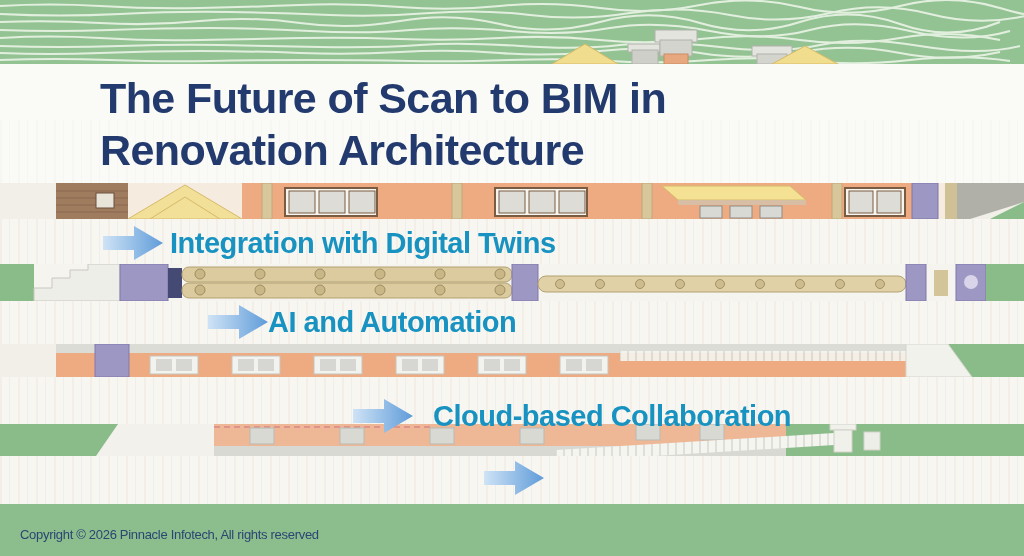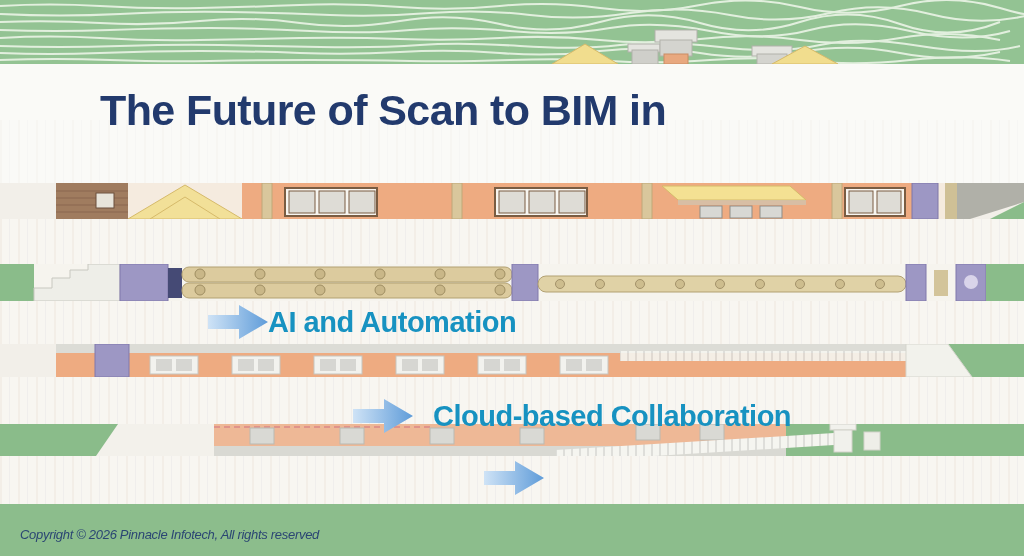--- a/index.html
+++ b/index.html
@@ -15,37 +15,37 @@
   .canvas{
     position:relative;width:1024px;height:556px;overflow:hidden;
     font-family:"Liberation Sans","DejaVu Sans",sans-serif;
     background:#f2efe9;
   }
   .canvas *{box-sizing:border-box;}
   .top-band{position:absolute;left:0;top:0;width:1024px;height:64px;background:var(--top-green);}
   .footer-band{position:absolute;left:0;top:504px;width:1024px;height:52px;background:var(--bottom-green);}
   .bg{position:absolute;left:0;top:0;width:1024px;height:556px;pointer-events:none;}
   .page-title{
-    position:absolute;left:100px;top:84px;width:760px;
+    position:absolute;left:100px;top:72px;width:760px;
     color:var(--title-navy);font-size:43px;font-weight:700;line-height:52px;
     letter-spacing:-0.6px;
   }
   .bullet{position:absolute;left:0;width:1024px;height:44px;}
   .bullet .arrow{position:absolute;top:2px;width:60px;height:40px;}
   .bullet .bl{
     position:absolute;top:0;height:44px;line-height:44px;white-space:nowrap;
     color:var(--bullet-teal);font-size:29px;font-weight:700;letter-spacing:-0.5px;
   }
   .b1{top:221px;} .b1 .arrow{left:103px;} .b1 .bl{left:170px;}
   .b2{top:300px;} .b2 .arrow{left:208px;} .b2 .bl{left:268px;}
   .b3{top:394px;margin-left:40px;} .b3 .arrow{left:313px;} .b3 .bl{left:393px;}
   .b4{top:456px;} .b4 .arrow{left:484px;} .b4 .bl{left:558px;}
   .copyright{
     position:absolute;left:20px;top:527px;
-    color:var(--copyright-navy);font-size:13px;letter-spacing:-0.3px;font-weight:400;font-style:italic;
+    color:var(--copyright-navy);font-size:13px;letter-spacing:-0.3px;font-weight:400;
   }
   .s0{stop-color:var(--arrow-light);}
   .s1{stop-color:var(--arrow-dark);}
 </style>
 </head>
 <body>
 
 <div class="canvas">
 
   <svg width="0" height="0" style="position:absolute" aria-hidden="true">
@@ -238,22 +238,29 @@
       <rect x="0" y="219" width="1024" height="45" fill="url(#bandtex)"></rect>
       <rect x="0" y="301" width="1024" height="43" fill="url(#bandtex)"></rect>
       <rect x="0" y="377" width="1024" height="47" fill="url(#bandtex)"></rect>
       <rect x="0" y="456" width="1024" height="48" fill="url(#bandtex)"></rect>
       <rect x="0" y="120" width="1024" height="63" fill="url(#bandtex)" opacity="0.5"></rect>
     </g>
   </svg>
 
   <div class="page-title">
     <div>The Future of Scan to BIM in</div>
-  </div>
-
+    <div>Renovation Architecture</div>
+  </div>
+
+  <div class="bullet b1">
+    <svg class="arrow" viewBox="0 0 60 40">
+      <polygon points="0,13 31,13 31,3 60,20 31,37 31,27 0,27" fill="url(#arrowGrad)"></polygon>
+    </svg>
+    <span class="bl">Integration with Digital Twins</span>
+  </div>
 
   <div class="bullet b2">
     <svg class="arrow" viewBox="0 0 60 40">
       <polygon points="0,13 31,13 31,3 60,20 31,37 31,27 0,27" fill="url(#arrowGrad)"></polygon>
     </svg>
     <span class="bl">AI and Automation</span>
   </div>
 
   <div class="bullet b3">
     <svg class="arrow" viewBox="0 0 60 40">

